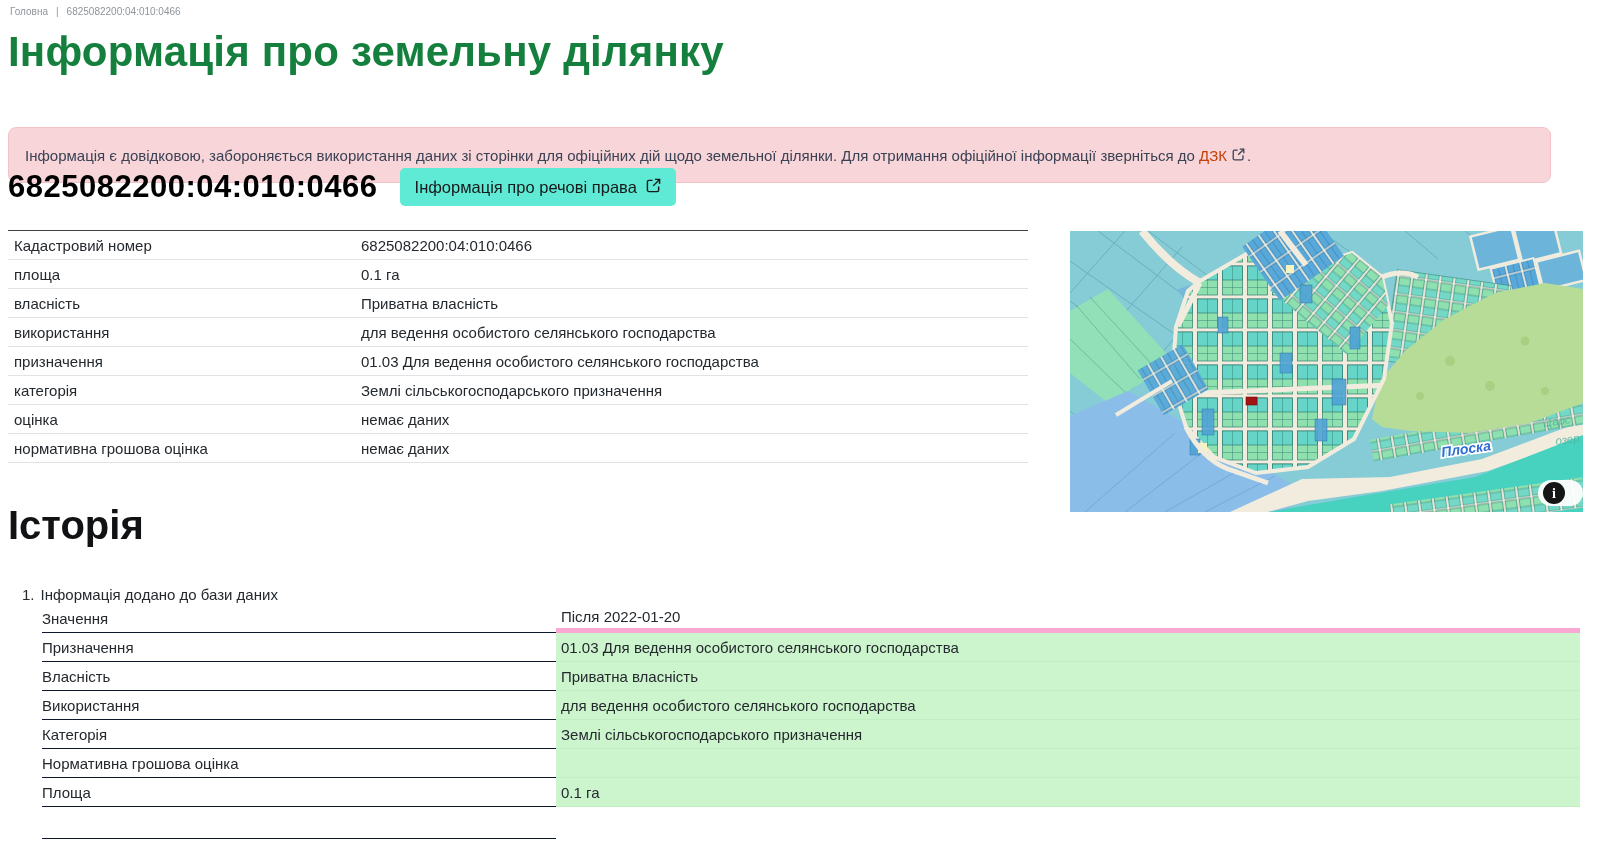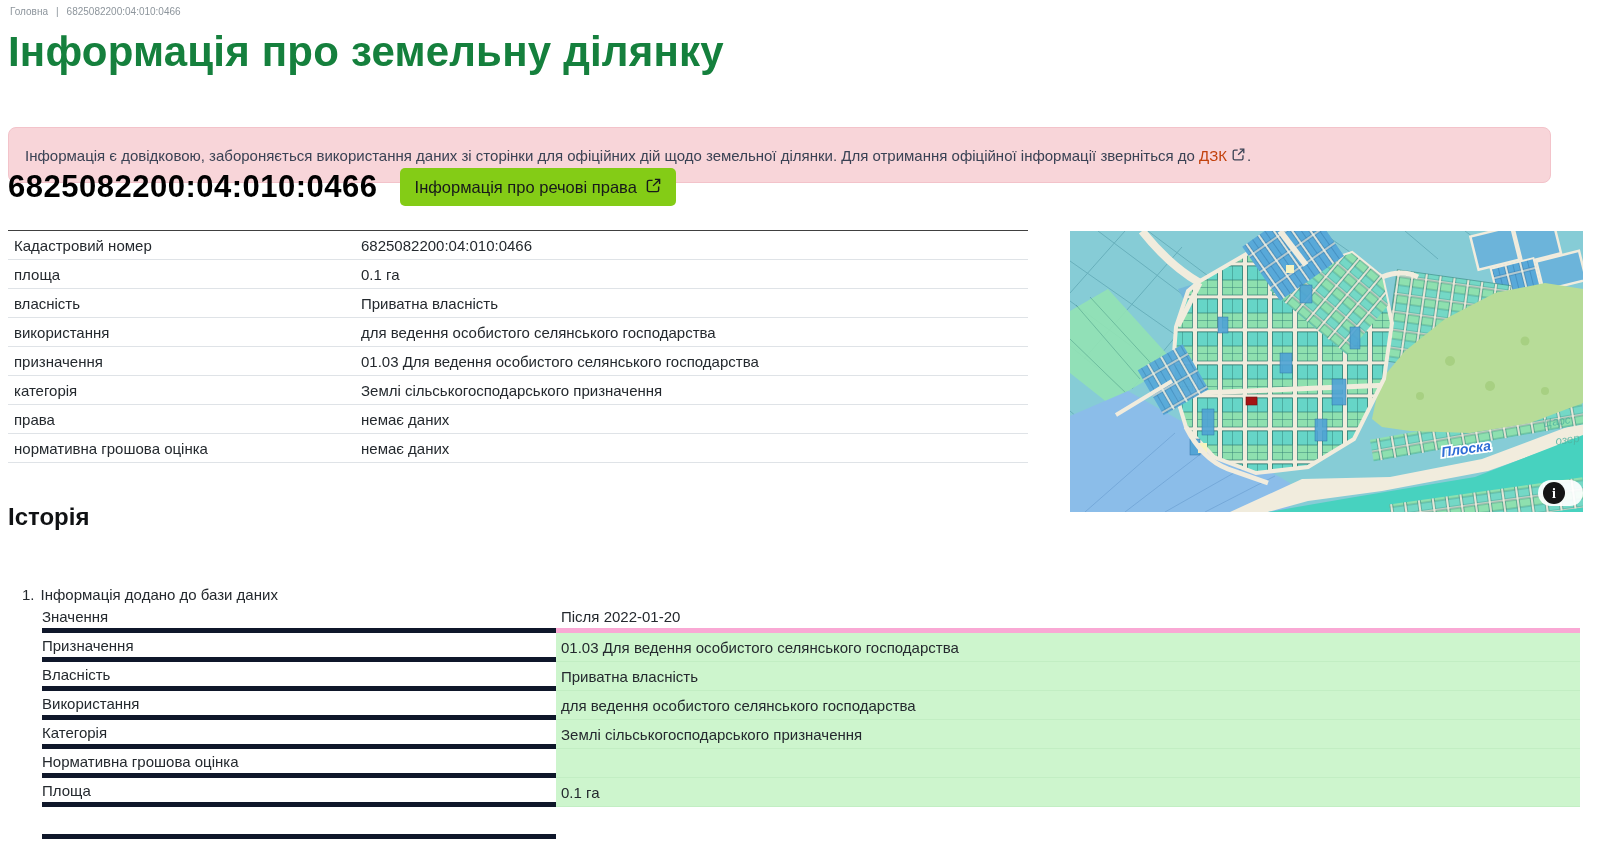--- a/index.html
+++ b/index.html
@@ -13,38 +13,38 @@
 
   .alert { position:absolute; left:8px; top:105px; width:1543px; height:56px;
            background:#f8d5d9; border:1px solid #f3c3ca; border-radius:8px;
            padding:13px 16px; font-size:15px; color:#3a4254; display:flex; align-items:center; gap:0; white-space:pre;margin-top:22px; }
   .alert .dzk { font-weight:400; color:#c2410c; text-decoration:none; cursor:pointer; }
   .alert .ext-ic { margin:0 2px 0 5px; }
 
   .parcel-row { position:absolute; left:8px; top:168px; display:flex; align-items:center; gap:22px; }
   .parcel-number { font-size:31px; font-weight:700; color:#000; letter-spacing:.5px; }
   .rights-btn { display:flex; align-items:center; gap:9px; height:38px; padding:0 15px;
-                background:#84cc16; border:none; border-radius:5px; font-size:16.5px; color:#17191b;
+                background:#5eead4; border:none; border-radius:5px; font-size:16.5px; color:#17191b;
                 font-family:"Liberation Sans", sans-serif; cursor:pointer; }
 
   .dtable { position:absolute; left:8px; top:230px; width:1020px; border-top:1px solid #404040; }
   .drow { display:flex; height:29px; border-bottom:1px solid #dfe3e7; align-items:center; font-size:15px; }
   .dlabel { width:353px; padding-left:6px; color:#24292e; }
   .dvalue { flex:1; color:#24292e; }
 
   .map-box { position:absolute; left:1070px; top:231px; width:513px; height:281px; cursor:pointer; }
   .map-box svg { display:block; }
 
-  h2.section-title { position:absolute; left:8px; top:503px; font-size:24px; font-weight:700; color:#101214; }
+  h2.section-title { position:absolute; left:8px; top:503px; font-size:40px; font-weight:700; color:#101214; }
   .history-desc { position:absolute; left:8px; top:552px; font-size:15px; color:#24292e; }
   .history-entry-title { position:absolute; left:22px; top:586px; font-size:15px; color:#24292e; display:flex; gap:6px; }
 
   .htable { position:absolute; left:42px; top:604px; width:1538px; }
   .hrow { display:flex; height:29px; align-items:stretch; font-size:15px; }
-  .hlabel { width:514px; border-bottom:5px solid #0f172a; display:flex; align-items:center; color:#24292e; }
+  .hlabel { width:514px; border-bottom:1px solid #0f172a; display:flex; align-items:center; color:#24292e; }
   .hvalue { width:1024px; padding-left:5px; border-bottom:5px solid #f9a8d4; display:flex; align-items:center; color:#24292e; }
   .hvalue.green { background:#cdf5cd; border-bottom:1px solid #c2eec3; }
   .hrow.stub { height:32px; }
   .hrow.stub .hvalue { border-bottom:none; }
 </style>
 </head>
 <body>
 
 <div class="page">
 
@@ -93,21 +93,21 @@
       </div>
     <div class="drow">
         <div class="dlabel">призначення</div>
         <div class="dvalue">01.03 Для ведення особистого селянського господарства</div>
       </div>
     <div class="drow">
         <div class="dlabel">категорія</div>
         <div class="dvalue">Землі сільськогосподарського призначення</div>
       </div>
     <div class="drow">
-        <div class="dlabel">права</div>
+        <div class="dlabel">оцінка</div>
         <div class="dvalue">немає даних</div>
       </div>
     <div class="drow">
         <div class="dlabel">нормативна грошова оцінка</div>
         <div class="dvalue">немає даних</div>
       </div>
   </div>
 
   <div class="map-box">
     <svg width="513" height="281" viewBox="0 0 513 281">

